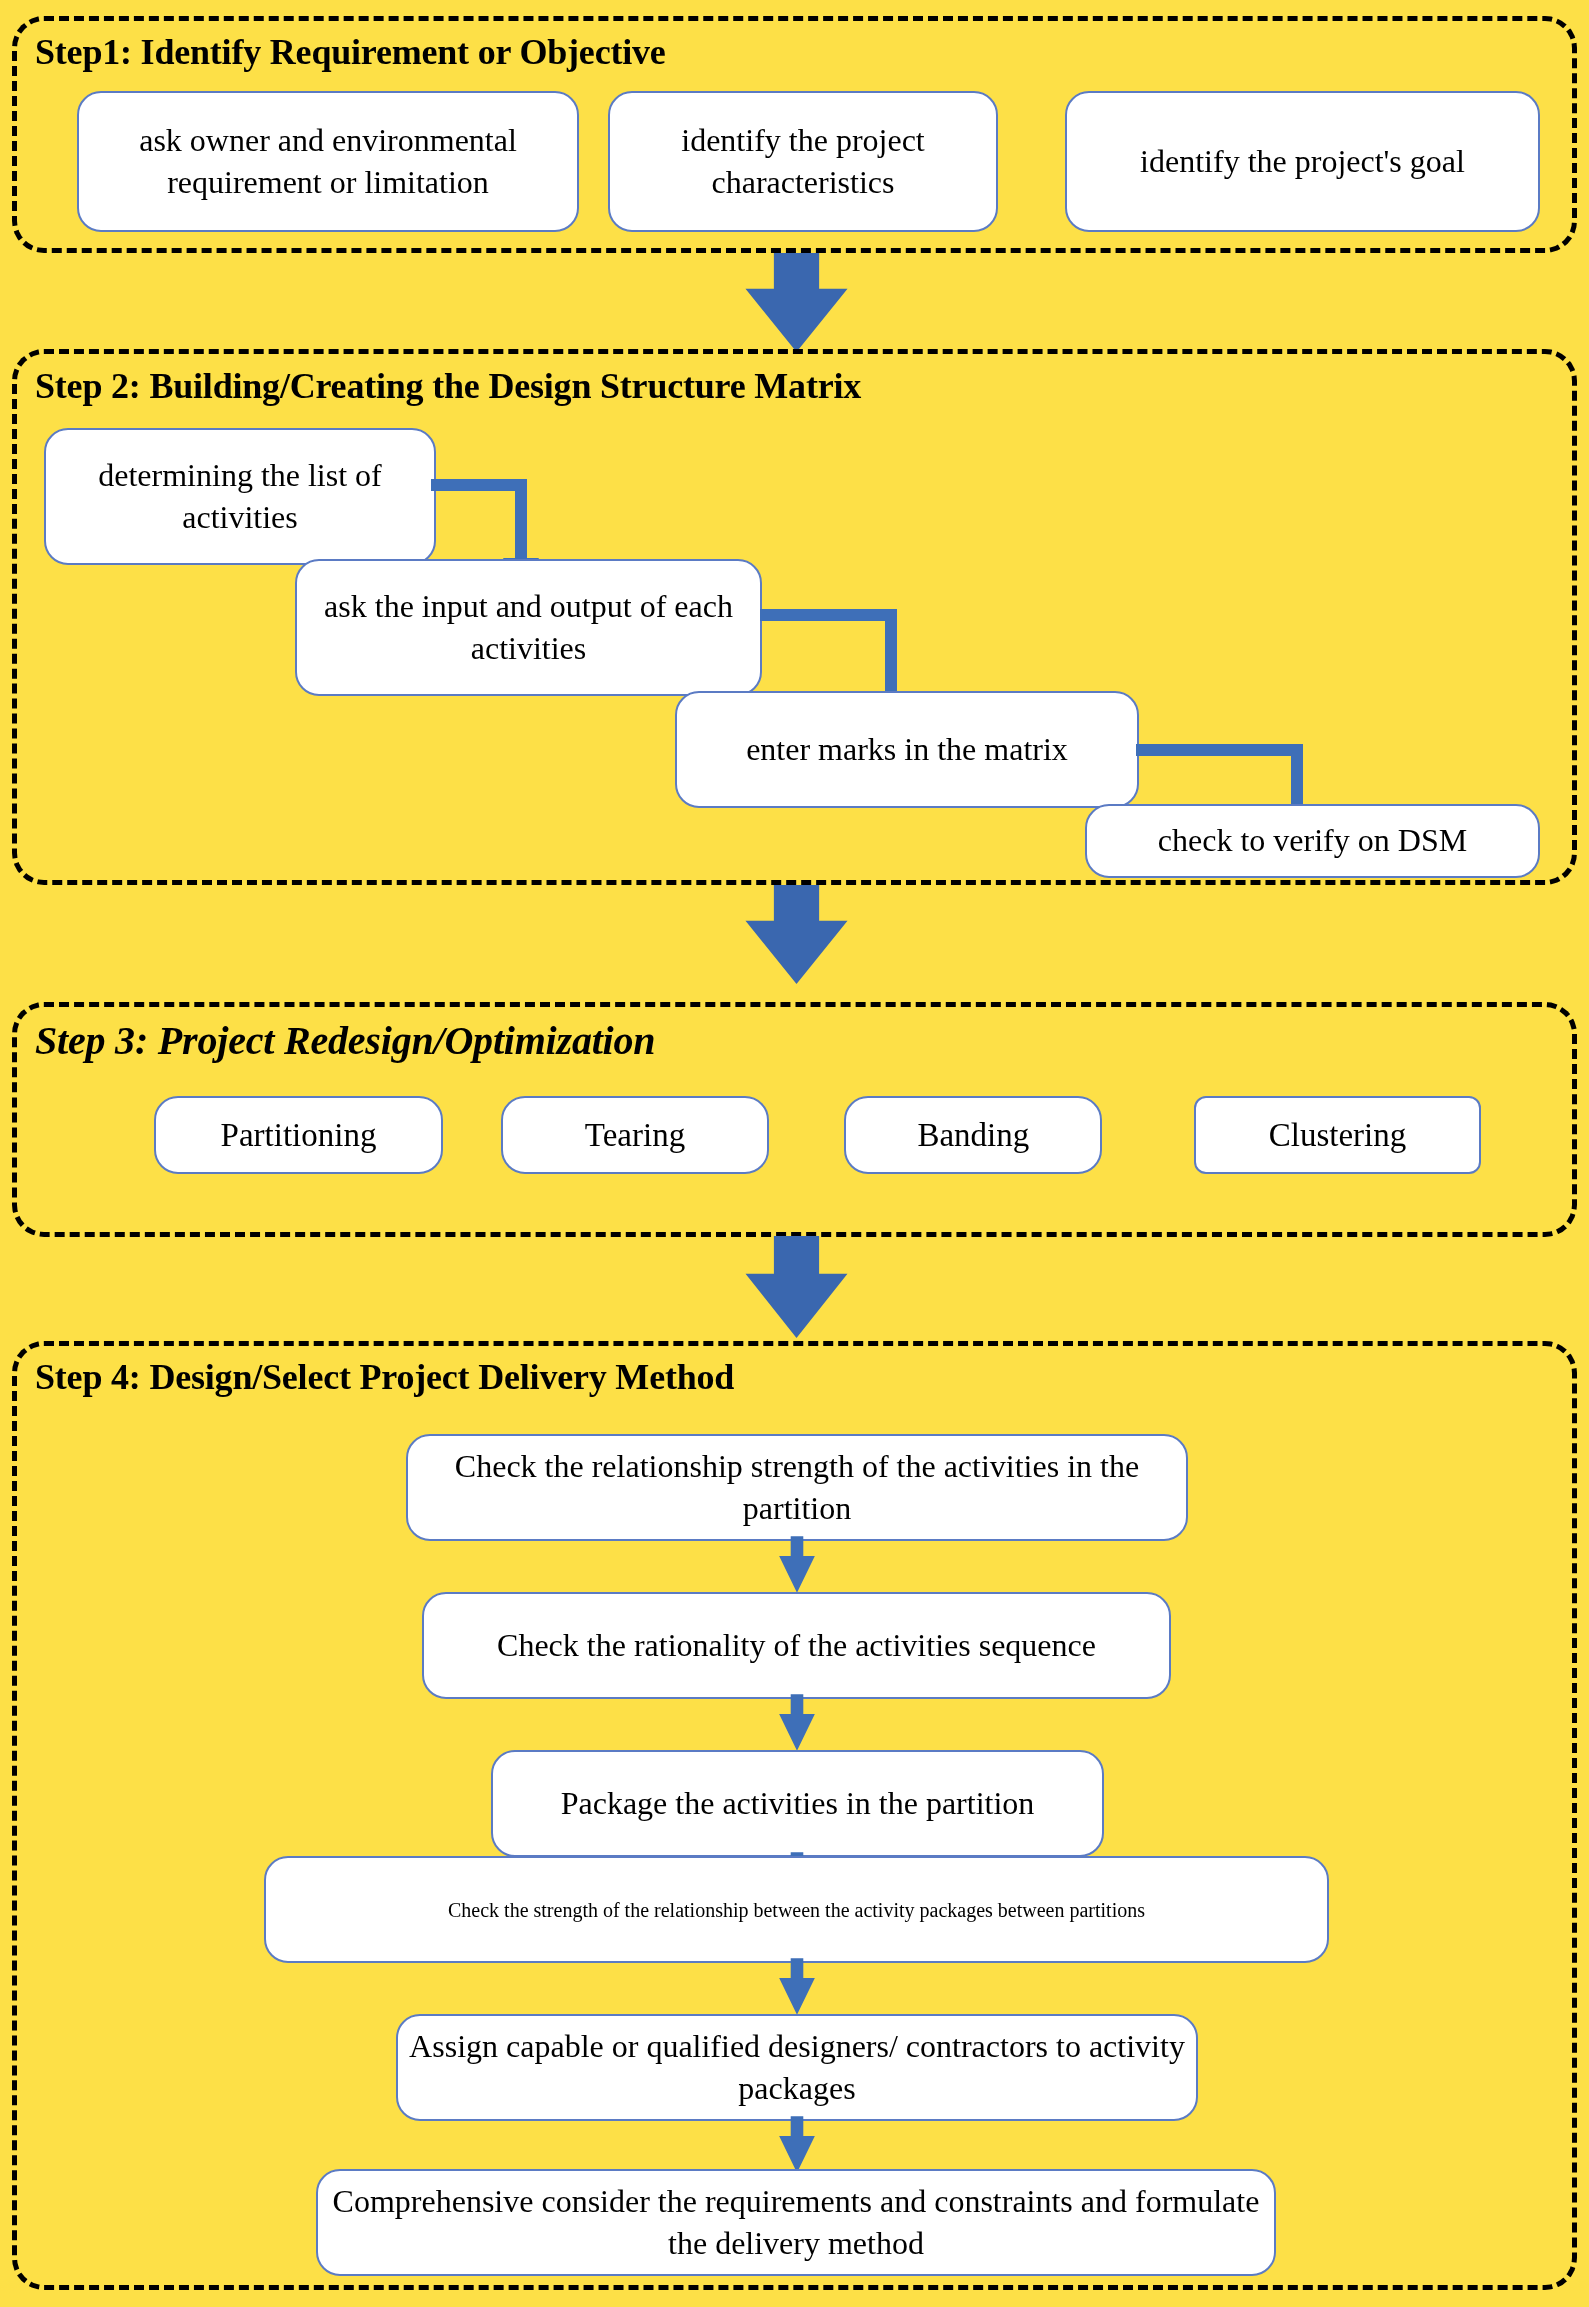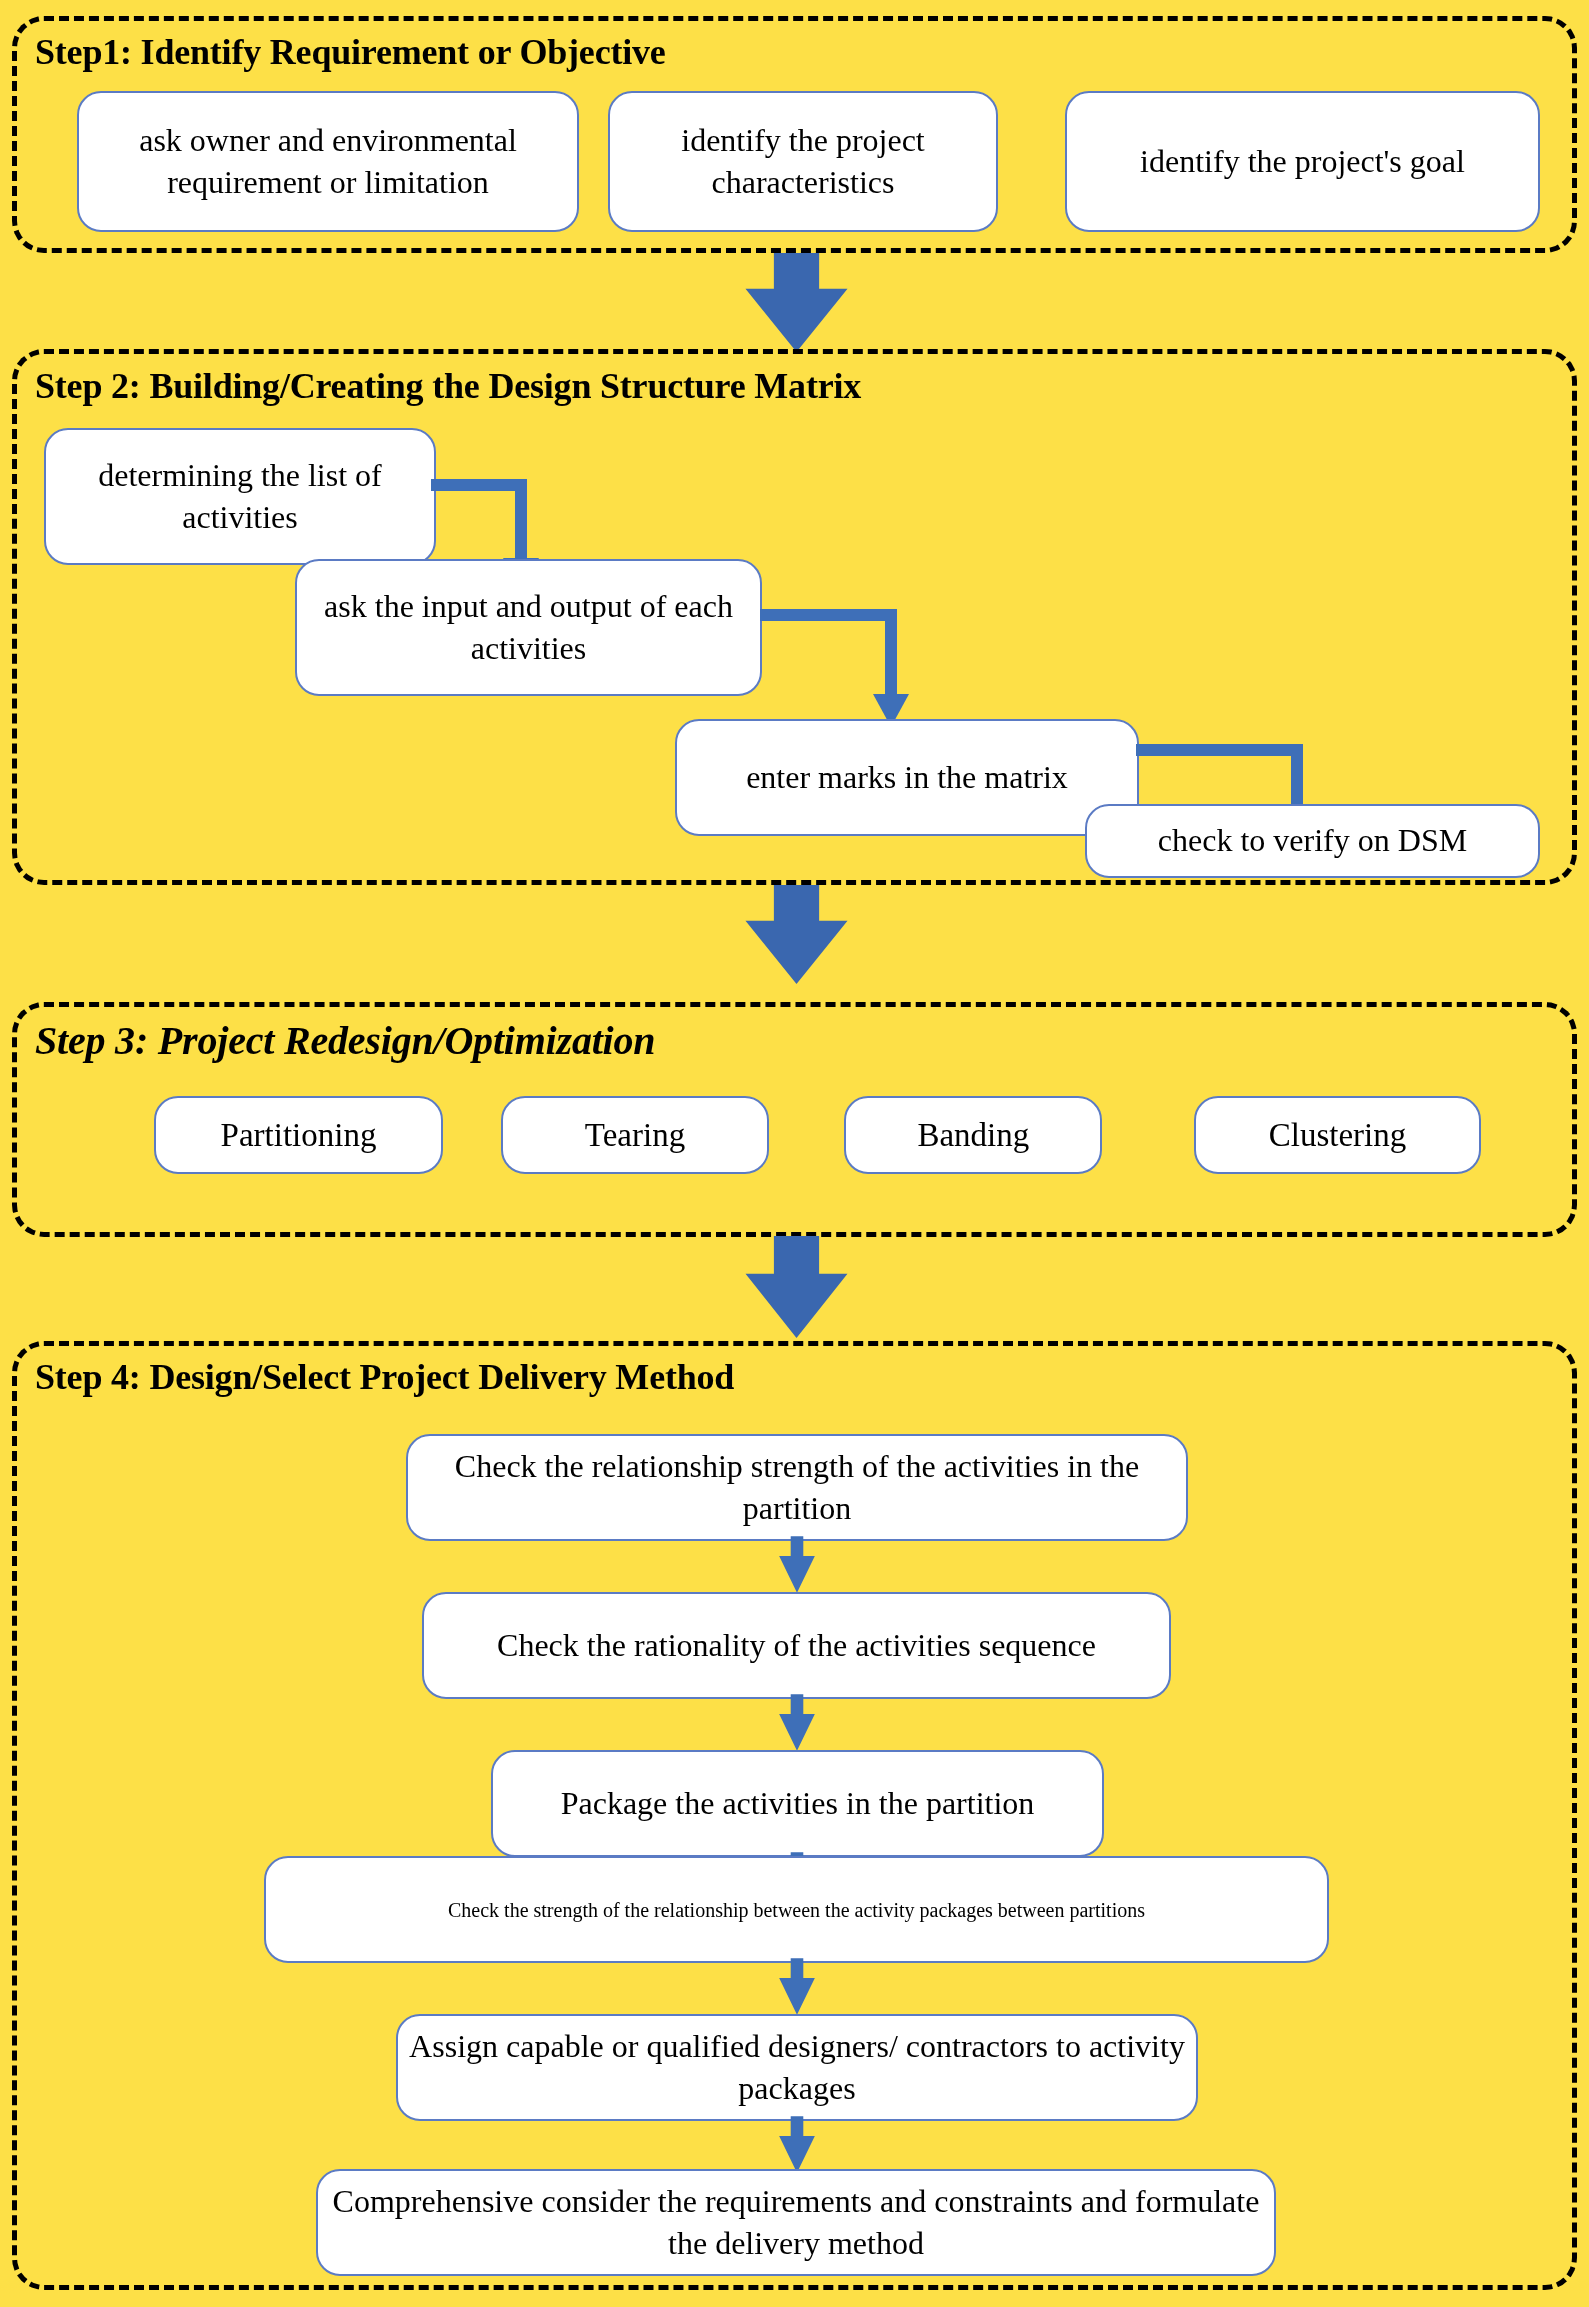--- a/index.html
+++ b/index.html
@@ -99,39 +99,39 @@
   <div class="conn" style="left:431px; top:479px; width:95px; height:11.6px;"></div>
   <div class="conn" style="left:515px; top:479px; width:11.6px; height:90px;"></div>
   <div class="arrowhead-down" style="left:503px; top:558px;"></div>
 
   <div class="node" style="left:295px; top:559px; width:467px; height:137px; font-size:32px;">ask the input and output of each activities</div>
 
   <div class="conn" style="left:760px; top:609px; width:137px; height:11.6px;"></div>
   <div class="conn" style="left:885px; top:609px; width:11.6px; height:95px;"></div>
   <div class="arrowhead-down" style="left:873px; top:694px;"></div>
 
-  <div class="node" style="left:675px; top:691px; width:464px; height:117px; font-size:32px;margin-top:28px;">enter marks in the matrix</div>
+  <div class="node" style="left:675px; top:691px; width:464px; height:117px; font-size:32px;">enter marks in the matrix</div>
 
   <div class="conn" style="left:1136px; top:744px; width:167px; height:11.6px;"></div>
   <div class="conn" style="left:1291px; top:744px; width:11.6px; height:72px;"></div>
   <div class="arrowhead-down" style="left:1279px; top:804px;"></div>
 
   <div class="node" style="left:1085px; top:804px; width:455px; height:74px; font-size:32px;">check to verify on DSM</div>
 
   <svg class="block-arrow" style="left:736px; top:885px; width:121px; height:100px;" viewBox="0 0 230 190">
     <polygon points="72,0 158,0 158,68 212,68 115,188 18,68 72,68" fill="#3A67AF"></polygon>
   </svg>
 
   <div class="step-box" style="left:11.6px; top:1002px; width:1565px; height:235px;"></div>
   <div class="step-title" style="left:35px; top:1017px; font-size:40px;font-style:italic;">Step 3: Project Redesign/Optimization</div>
 
   <div class="node" style="left:501px; top:1096px; width:268px; height:78px; font-size:33px;">Tearing</div>
   <div class="node" style="left:154px; top:1096px; width:289px; height:78px; font-size:33px;">Partitioning</div>
   <div class="node" style="left:844px; top:1096px; width:258px; height:78px; font-size:33px;padding-left:9px;">Banding</div>
-  <div class="node" style="left:1194px; top:1096px; width:287px; height:78px; font-size:33px;">Clustering</div>
+  <div class="node" style="left:1194px; top:1096px; width:287px; height:78px; font-size:33px;border-radius:12px;">Clustering</div>
 
   <svg class="block-arrow" style="left:736px; top:1236px; width:121px; height:103px;" viewBox="0 0 230 196">
     <polygon points="72,0 158,0 158,72 212,72 115,194 18,72 72,72" fill="#3A67AF"></polygon>
   </svg>
 
   <div class="step-box" style="left:11.6px; top:1341px; width:1565px; height:949px;"></div>
   <div class="step-title" style="left:35px; top:1356px; font-size:36px;">Step 4: Design/Select Project Delivery Method</div>
 
   <div class="node" style="left:406px; top:1434px; width:782px; height:107px; font-size:32px;">Check the relationship strength of the activities in the partition</div>
 

